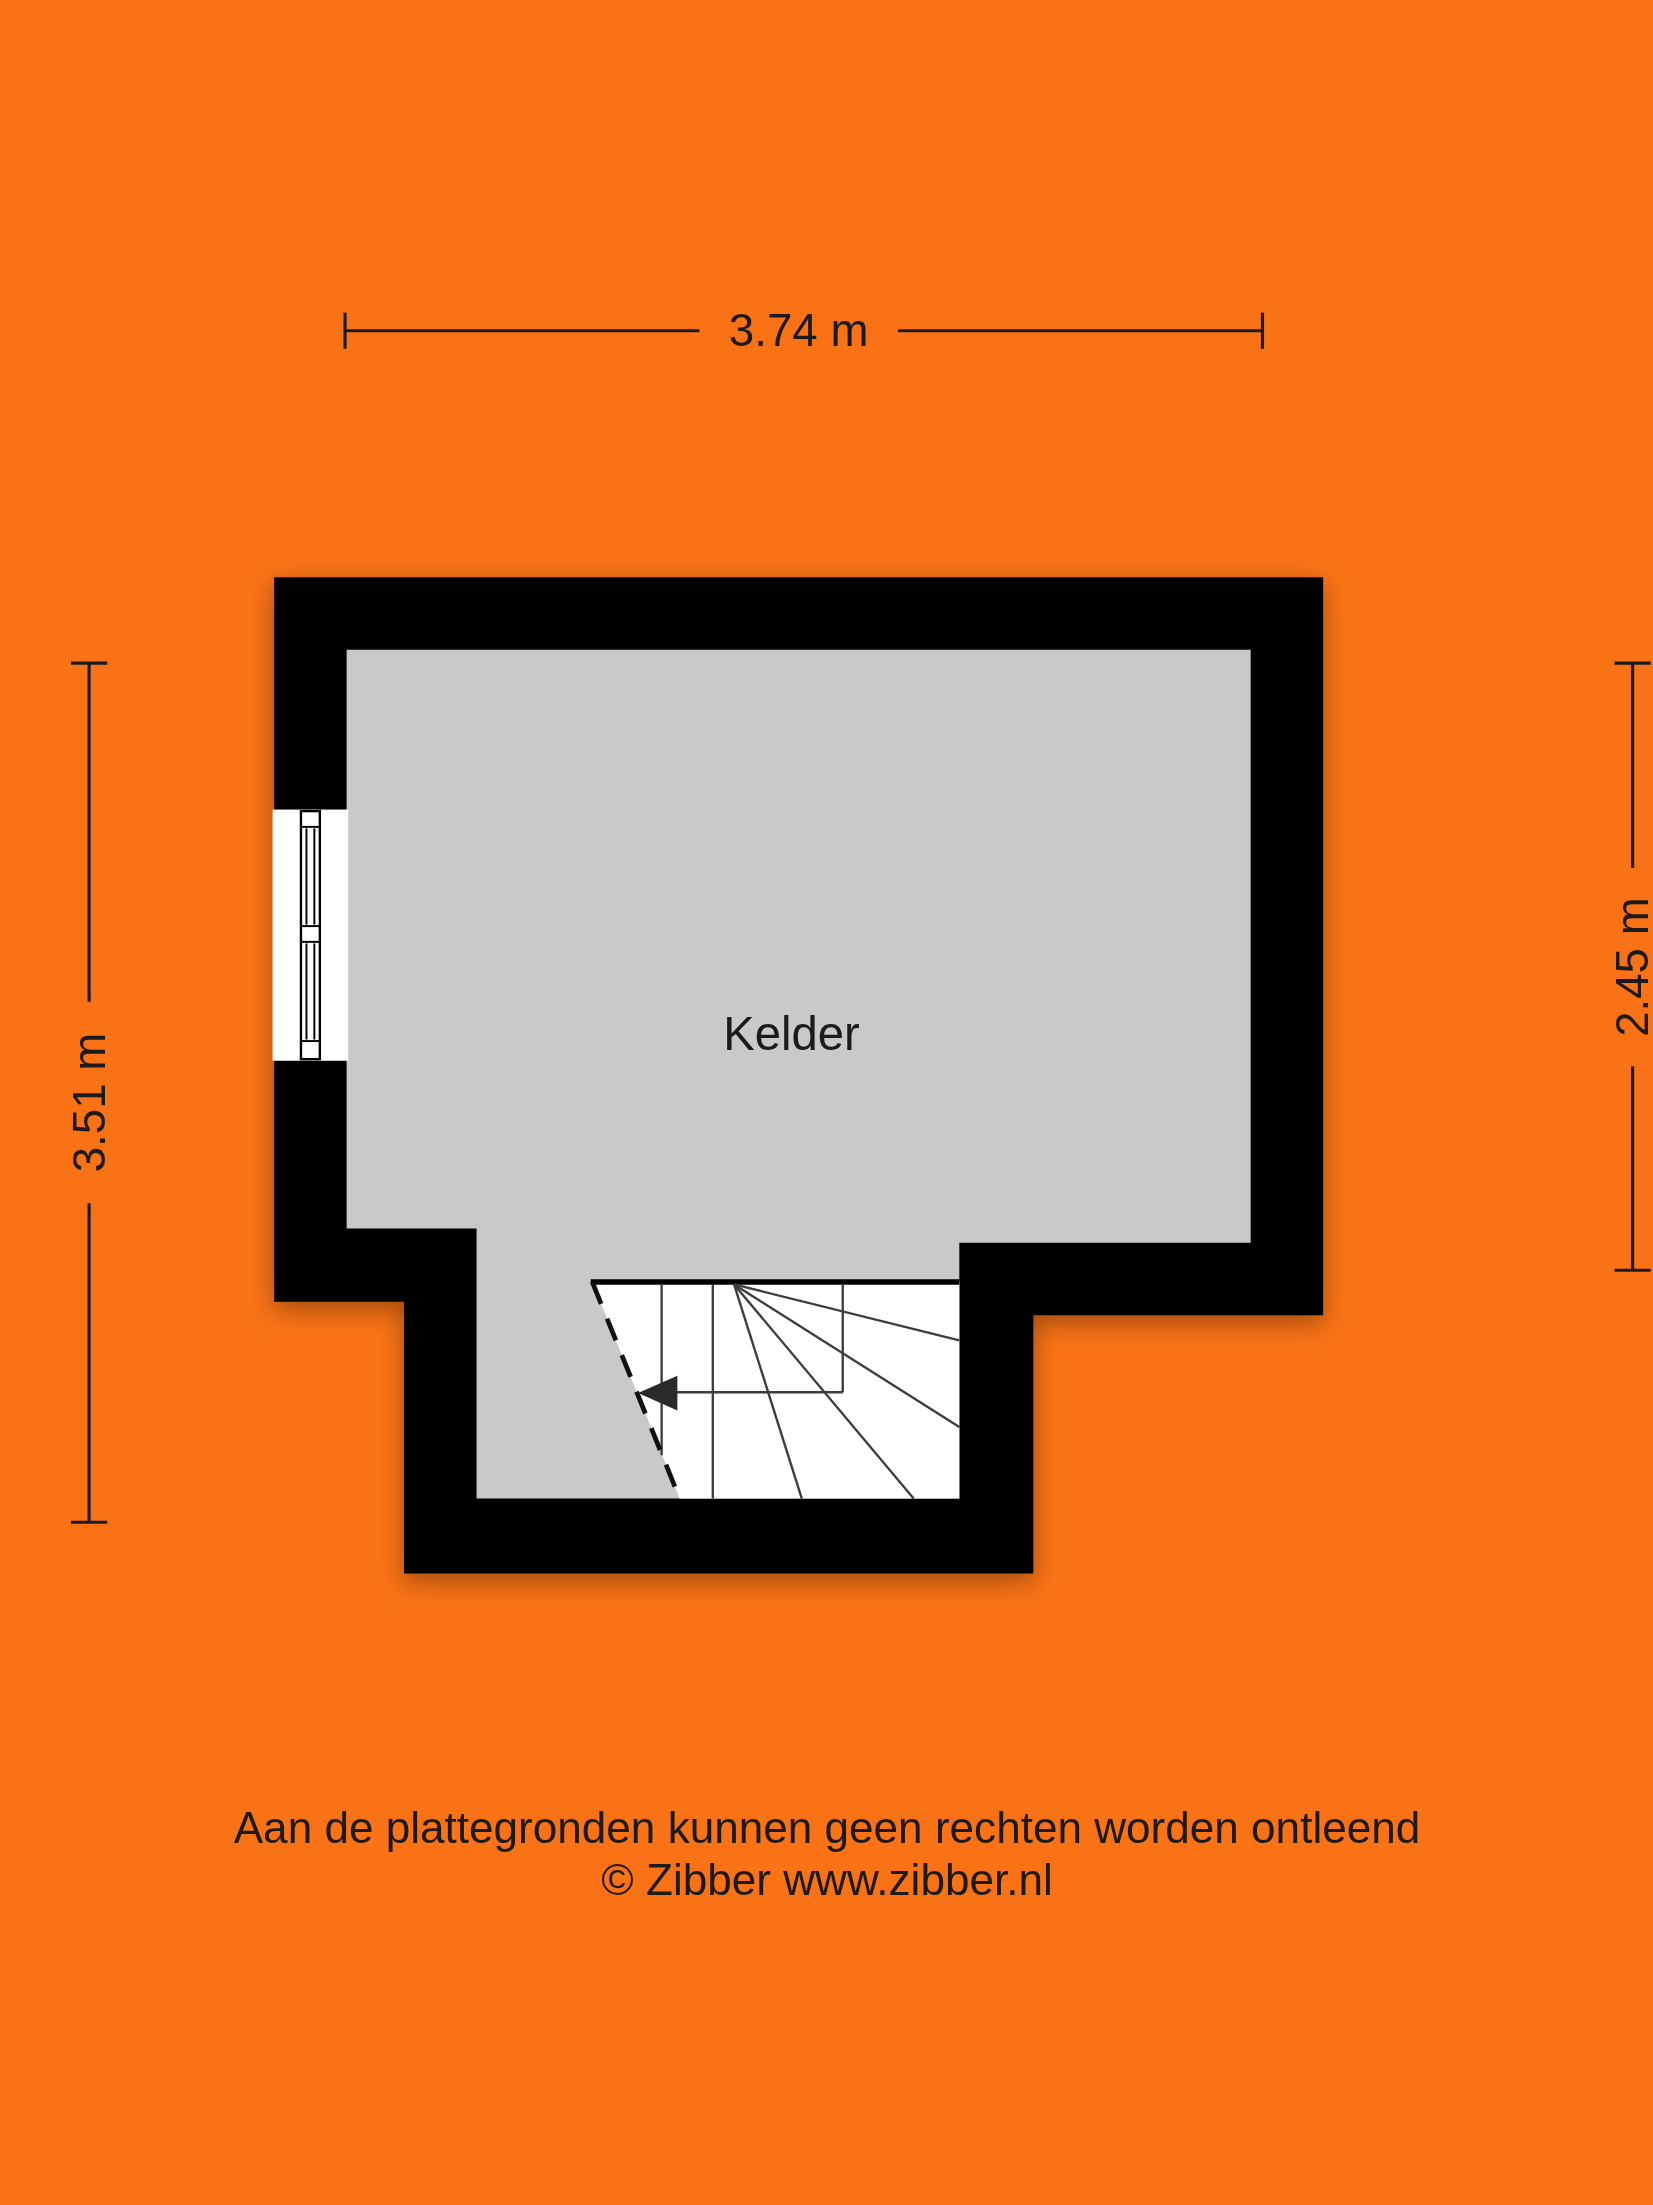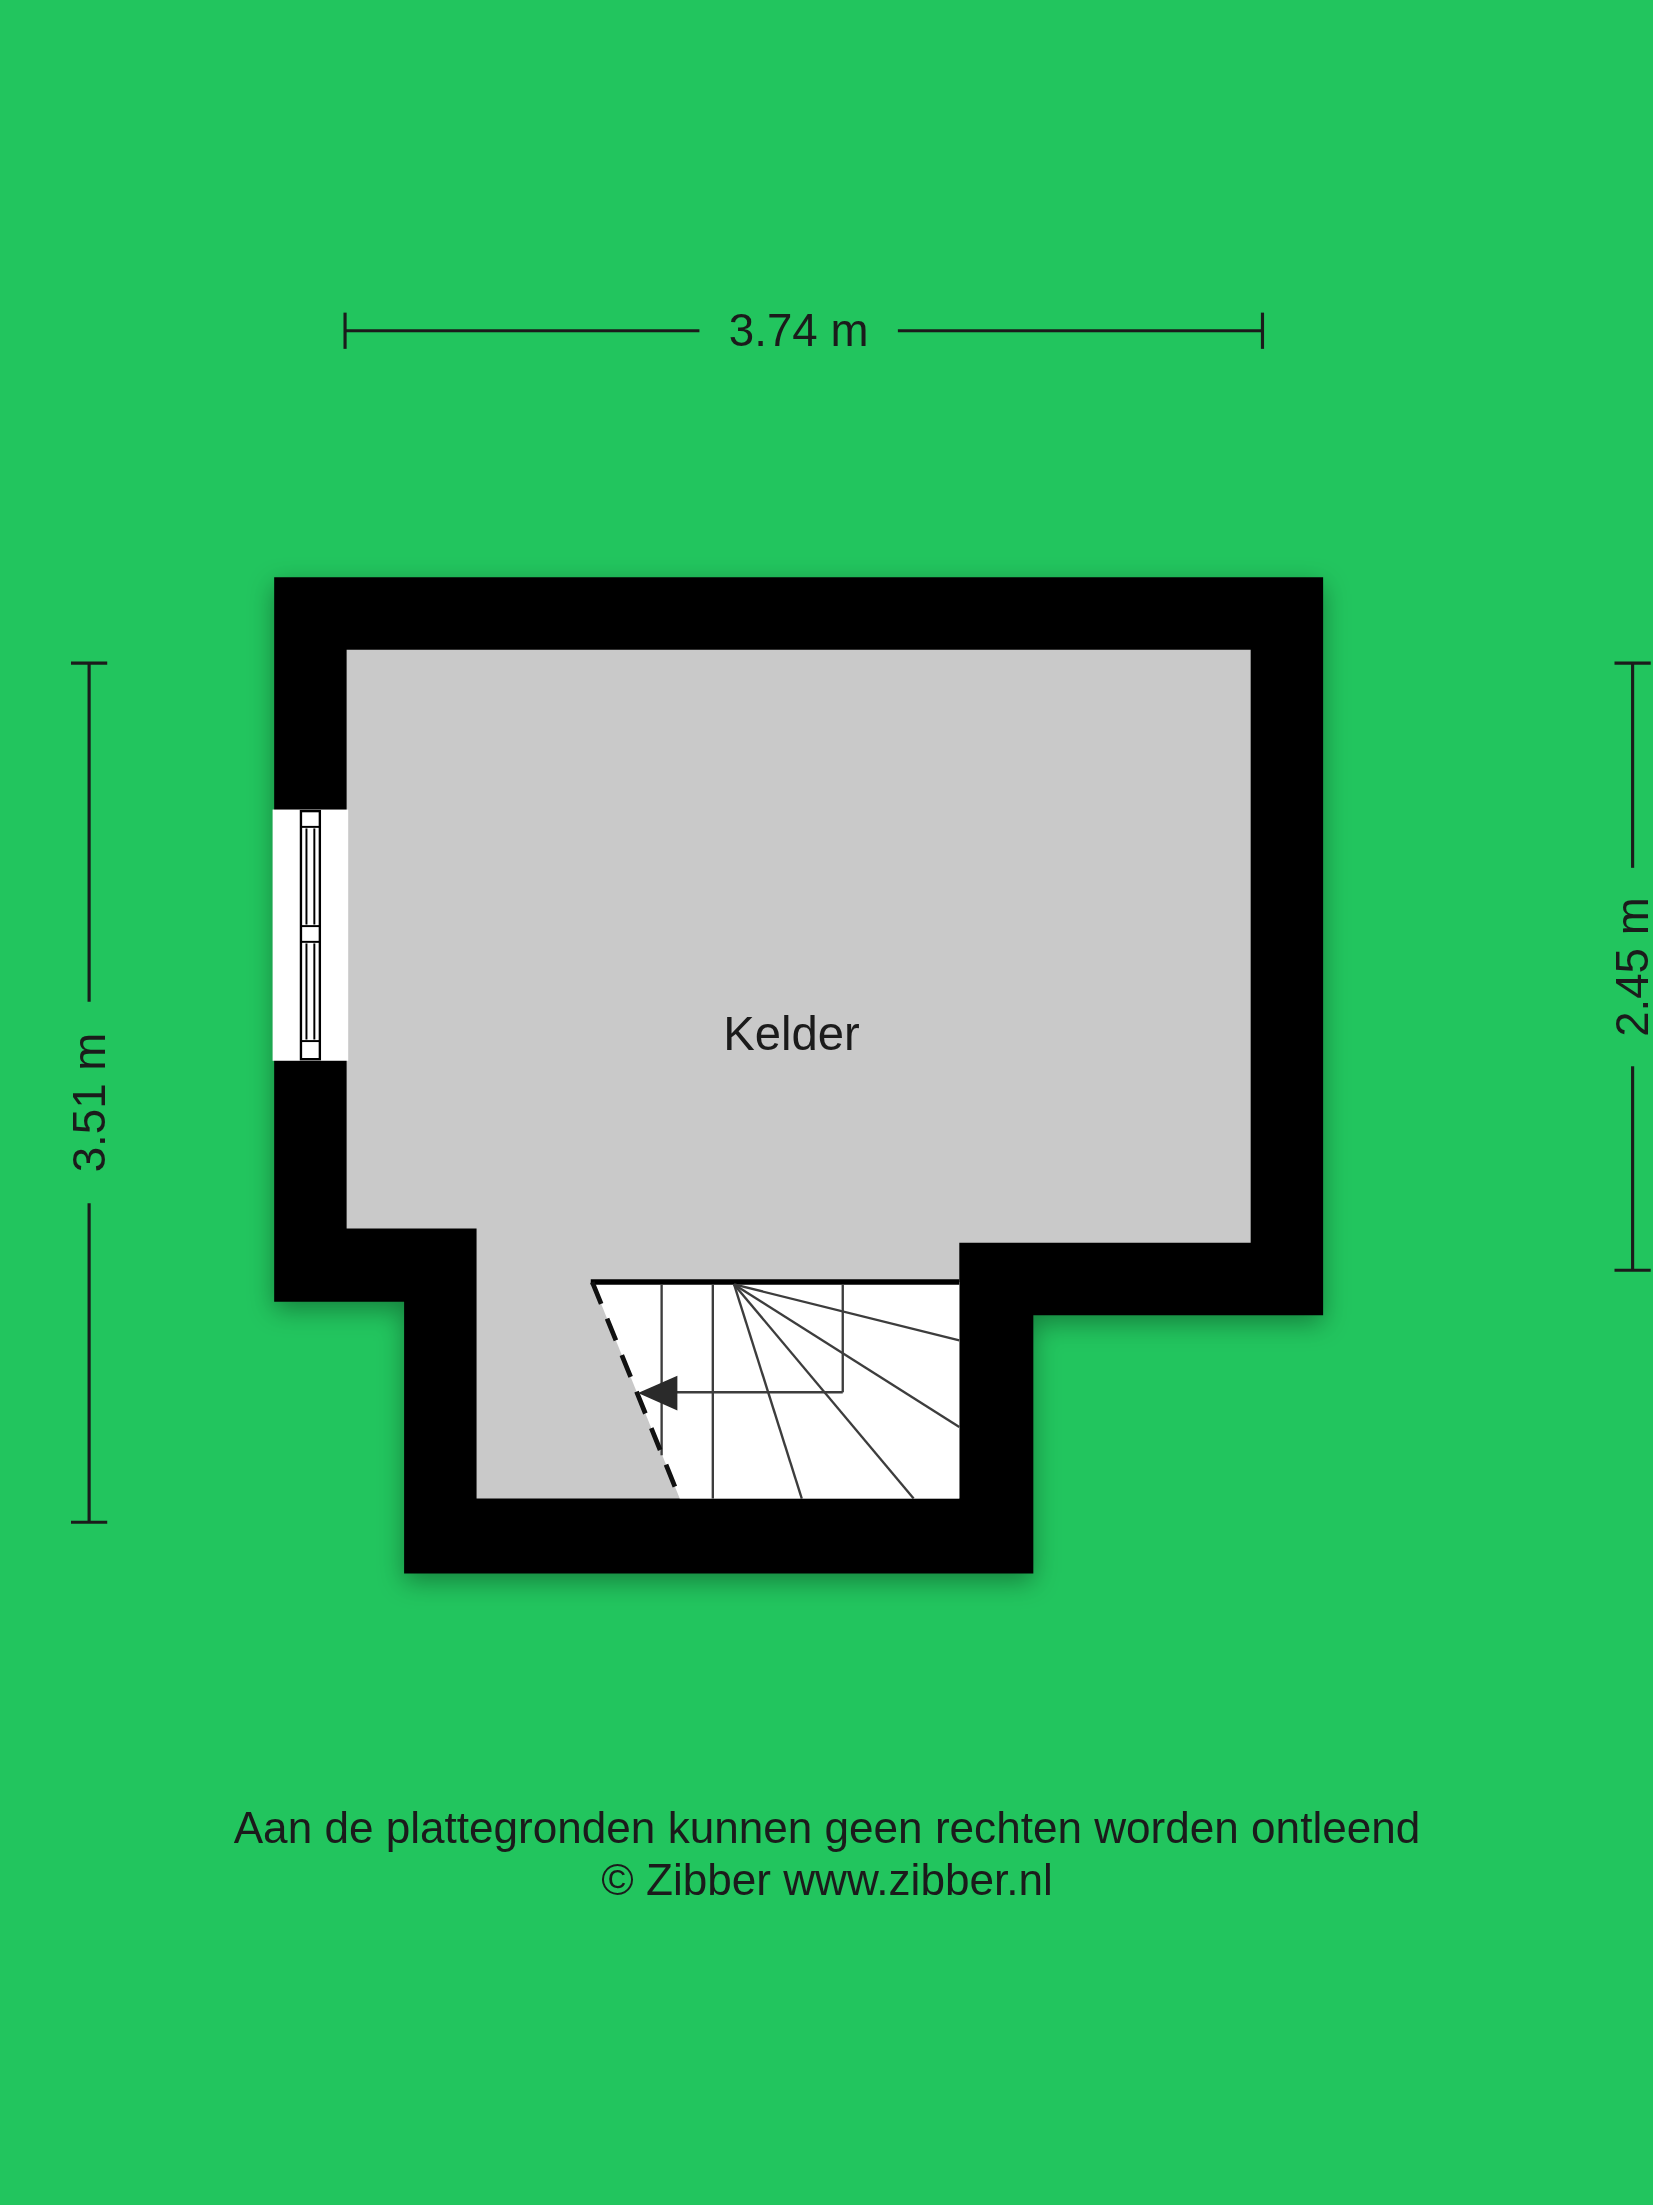--- a/index.html
+++ b/index.html
@@ -4,21 +4,21 @@
 <style>
   html, body {
     margin: 0;
     padding: 0;
     background: #ffffff;
   }
   .page {
     position: relative;
     width: 1654px;
     height: 2205px;
-    background: #22c55e;
+    background: #f97316;
     font-family: "Liberation Sans", sans-serif;
     overflow: hidden;
   }
   svg { display: block; }
   text {
     font-family: "Liberation Sans", sans-serif;
     fill: #1b1b1b;
   }
   .dim-label { font-size: 58px; }
   .room-label { font-size: 60px; }

